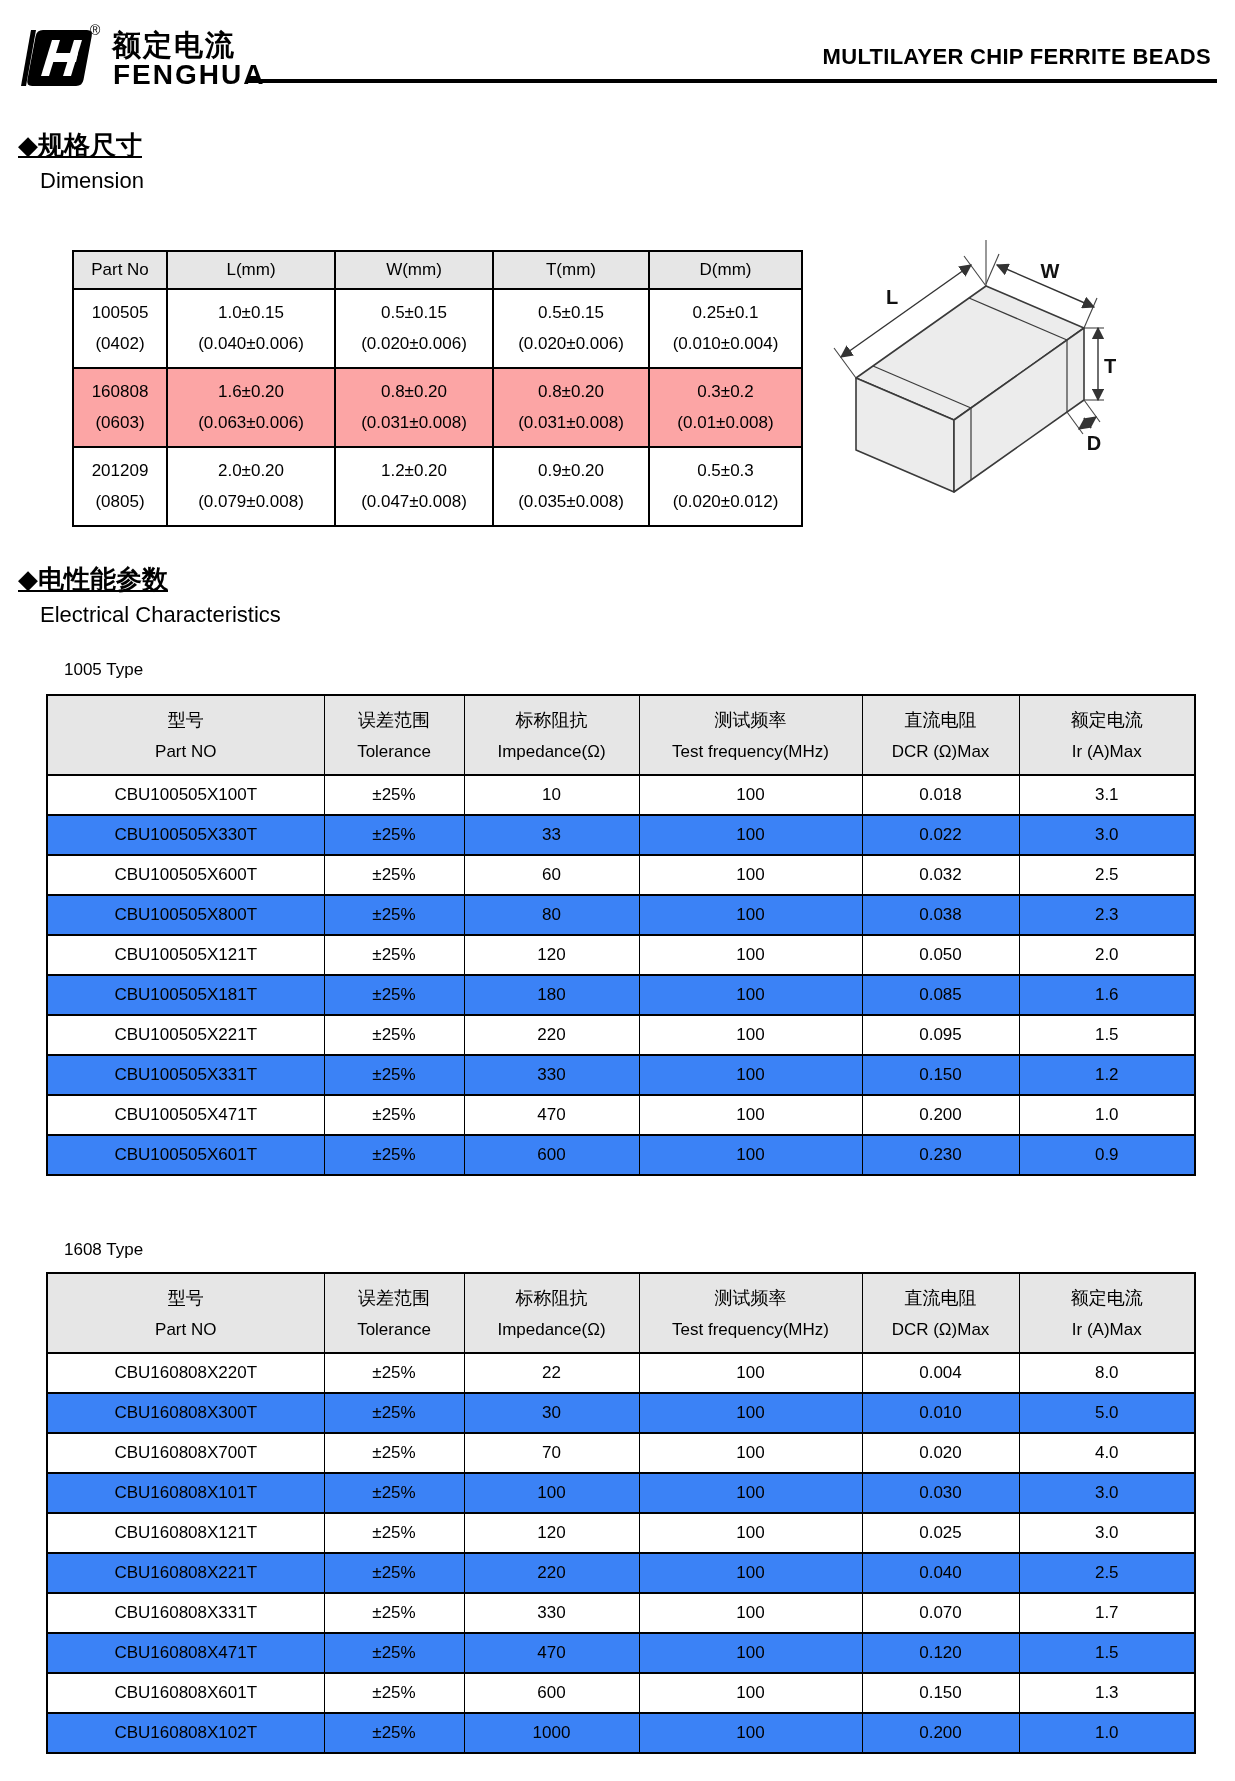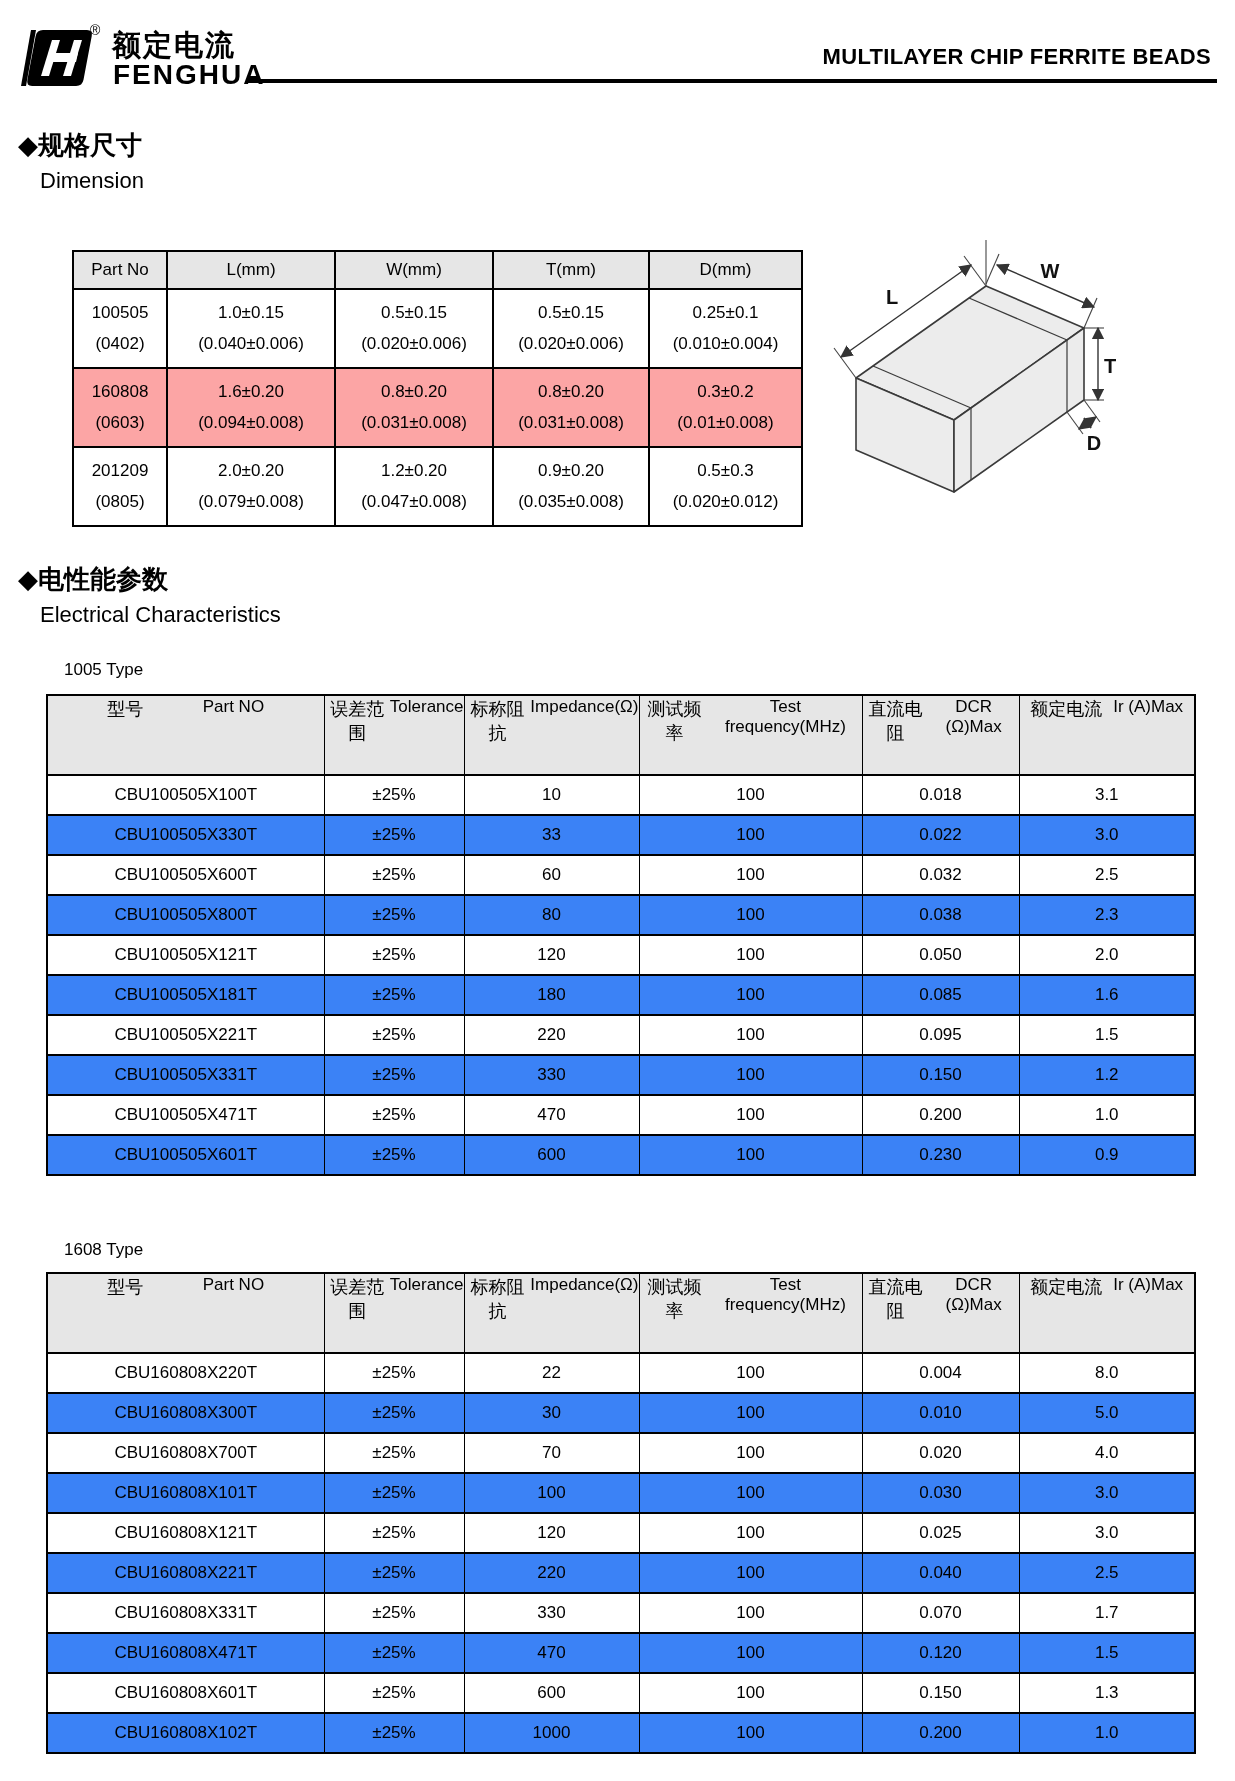--- a/index.html
+++ b/index.html
@@ -11,21 +11,21 @@
 
   
   .logo-mark { position:absolute; left:16px; top:24px; }
   .reg-mark  { position:absolute; left:90px; top:22px; font-size:14px; }
   .logo-cn   { position:absolute; left:112px; top:26px; font-size:29px; font-weight:bold; letter-spacing:2px; }
   .logo-en   { position:absolute; left:113px; top:59px; font-size:28px; font-weight:bold; letter-spacing:2px; }
   .doc-title { position:absolute; right:24px; top:44px; font-size:22px; font-weight:bold; letter-spacing:0.3px; }
   .hdr-rule  { position:absolute; left:248px; top:79px; width:969px; height:4px; background:#000; }
 
   
-  .sec-cn { position:absolute; left:18px; font-size:26px; font-weight:bold; }
+  .sec-cn { position:absolute; left:18px; font-size:26px; font-weight:bold;text-decoration:underline; }
   .sec-en { position:absolute; left:40px; font-size:22px; }
   #sec1-cn { top:128px; } #sec1-en { top:168px; }
   #sec2-cn { top:562px; } #sec2-en { top:602px; }
 
   table { border-collapse:collapse; table-layout:fixed; }
   th,td { font-weight:normal; text-align:center; vertical-align:middle; padding:0; }
 
   
   .dim-table { position:absolute; left:72px; top:250px; width:729px; font-size:17px; }
   .dim-table th, .dim-table td { border:2px solid #000; }
@@ -40,21 +40,21 @@
   
   .type-label { position:absolute; left:56px; font-size:17px;margin-left:8px; }
   #label-1005 { top:660px; }
   #label-1608 { top:1240px; }
 
   .etable { position:absolute; left:46px; width:1148px; font-size:17px; border:2px solid #000; }
   #etable-1005 { top:694px; }
   #etable-1608 { top:1272px; }
   .etable th, .etable td { border:1px solid #000; border-top-width:2px; border-bottom-width:2px; }
   .etable thead th { background:#e6e6e6; height:80px; }
-  .etable .hcell { display:flex; justify-content:space-evenly; height:76px; }
+  .etable .hcell { display:flex; flex-direction:column; justify-content:space-evenly; height:76px; }
   .etable .hcn { font-size:18px; }
   .etable .hen { font-size:17px; }
   .etable tbody td { height:40px; }
   .etable tbody tr.alt { background:#3b82f6; }
 </style>
 </head>
 <body>
 
 <div class="page">
 
@@ -131,21 +131,21 @@
         <tr class="alt">
           <td>
             <div class="cell2">
               <span>160808</span>
               <span>(0603)</span>
             </div>
           </td>
           <td>
             <div class="cell2">
               <span>1.6±0.20</span>
-              <span>(0.094±0.008)</span>
+              <span>(0.063±0.006)</span>
             </div>
           </td>
           <td>
             <div class="cell2">
               <span>0.8±0.20</span>
               <span>(0.031±0.008)</span>
             </div>
           </td>
           <td>
             <div class="cell2">

